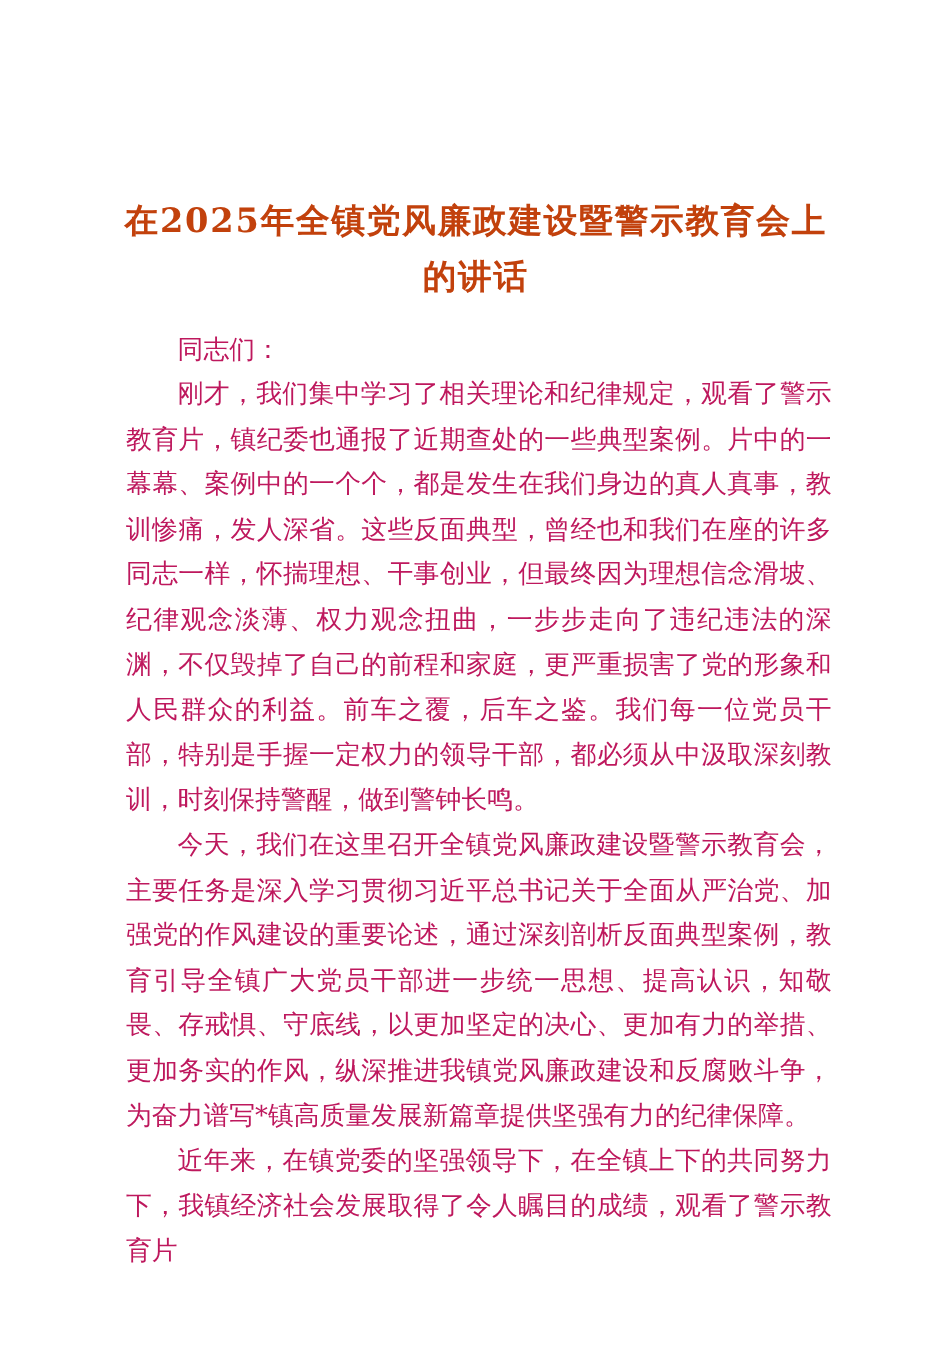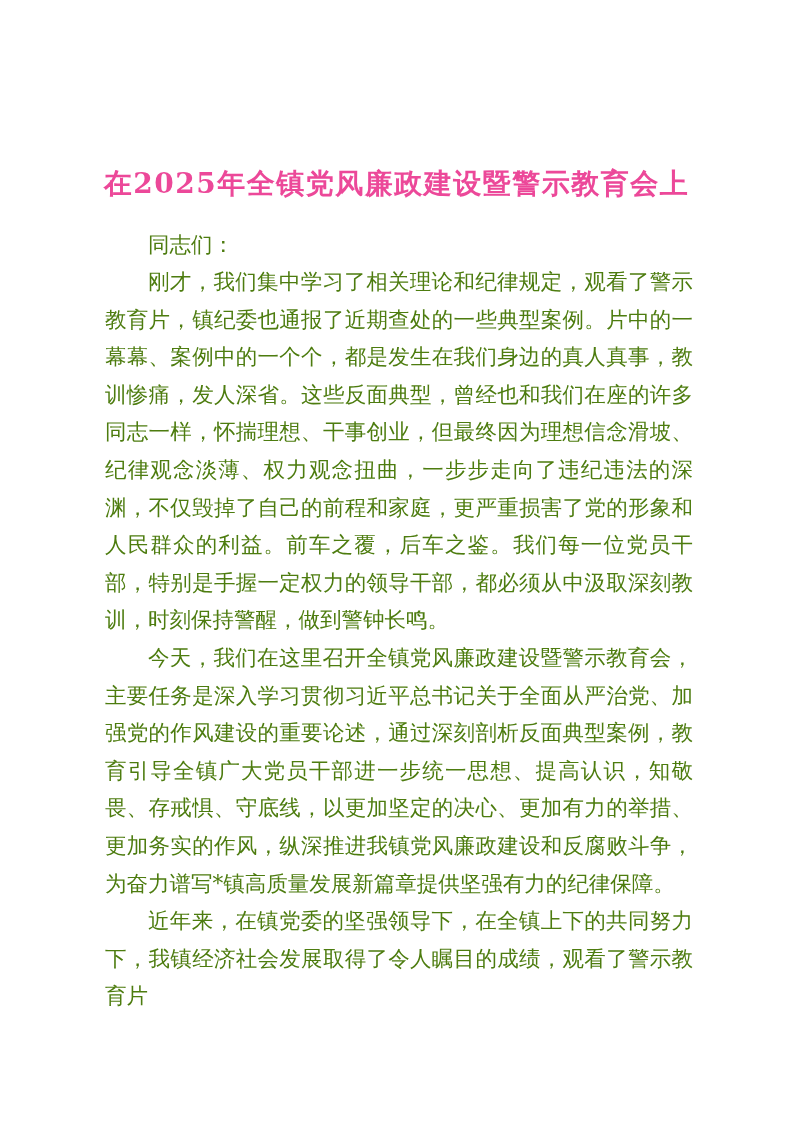--- a/index.html
+++ b/index.html
@@ -17,45 +17,46 @@
     font-family: "DejaVu Serif", "Liberation Serif", serif;
     color: #1a1a1a;
   }
   .doc-title {
     padding-top: 141px;
     text-align: center;
     font-size: 28px;
     font-weight: 700;
     line-height: 47px;
     letter-spacing: 1.5px;
-    color: #ec4899;
+    color: #c2410c;
   }
   .doc-title .title-line {
     display: block;
   }
   .doc-body {
     margin: 14px 100px 0 105px;
     font-size: 21.5px;
     line-height: 37.6px;
     text-align: justify;
     text-justify: inter-ideograph;
-    color: #4d7c0f;
+    color: #be185d;
   }
   .doc-body p {
     margin: 0;
     text-indent: 2em;
     word-break: break-all;
   }
 </style>
 </head>
 <body>
 
 <div class="page">
   <h1 class="doc-title">
     <span class="title-line">在2025年全镇党风廉政建设暨警示教育会上</span>
+    <span class="title-line">的讲话</span>
   </h1>
   <div class="doc-body">
     <p>同志们：</p>
     <p>刚才，我们集中学习了相关理论和纪律规定，观看了警示教育片，镇纪委也通报了近期查处的一些典型案例。片中的一幕幕、案例中的一个个，都是发生在我们身边的真人真事，教训惨痛，发人深省。这些反面典型，曾经也和我们在座的许多同志一样，怀揣理想、干事创业，但最终因为理想信念滑坡、纪律观念淡薄、权力观念扭曲，一步步走向了违纪违法的深渊，不仅毁掉了自己的前程和家庭，更严重损害了党的形象和人民群众的利益。前车之覆，后车之鉴。我们每一位党员干部，特别是手握一定权力的领导干部，都必须从中汲取深刻教训，时刻保持警醒，做到警钟长鸣。</p>
     <p>今天，我们在这里召开全镇党风廉政建设暨警示教育会，主要任务是深入学习贯彻习近平总书记关于全面从严治党、加强党的作风建设的重要论述，通过深刻剖析反面典型案例，教育引导全镇广大党员干部进一步统一思想、提高认识，知敬畏、存戒惧、守底线，以更加坚定的决心、更加有力的举措、更加务实的作风，纵深推进我镇党风廉政建设和反腐败斗争，为奋力谱写*镇高质量发展新篇章提供坚强有力的纪律保障。</p>
     <p>近年来，在镇党委的坚强领导下，在全镇上下的共同努力下，我镇经济社会发展取得了令人瞩目的成绩，观看了警示教育片</p>
   </div>
 </div>
 
 </body></html>

